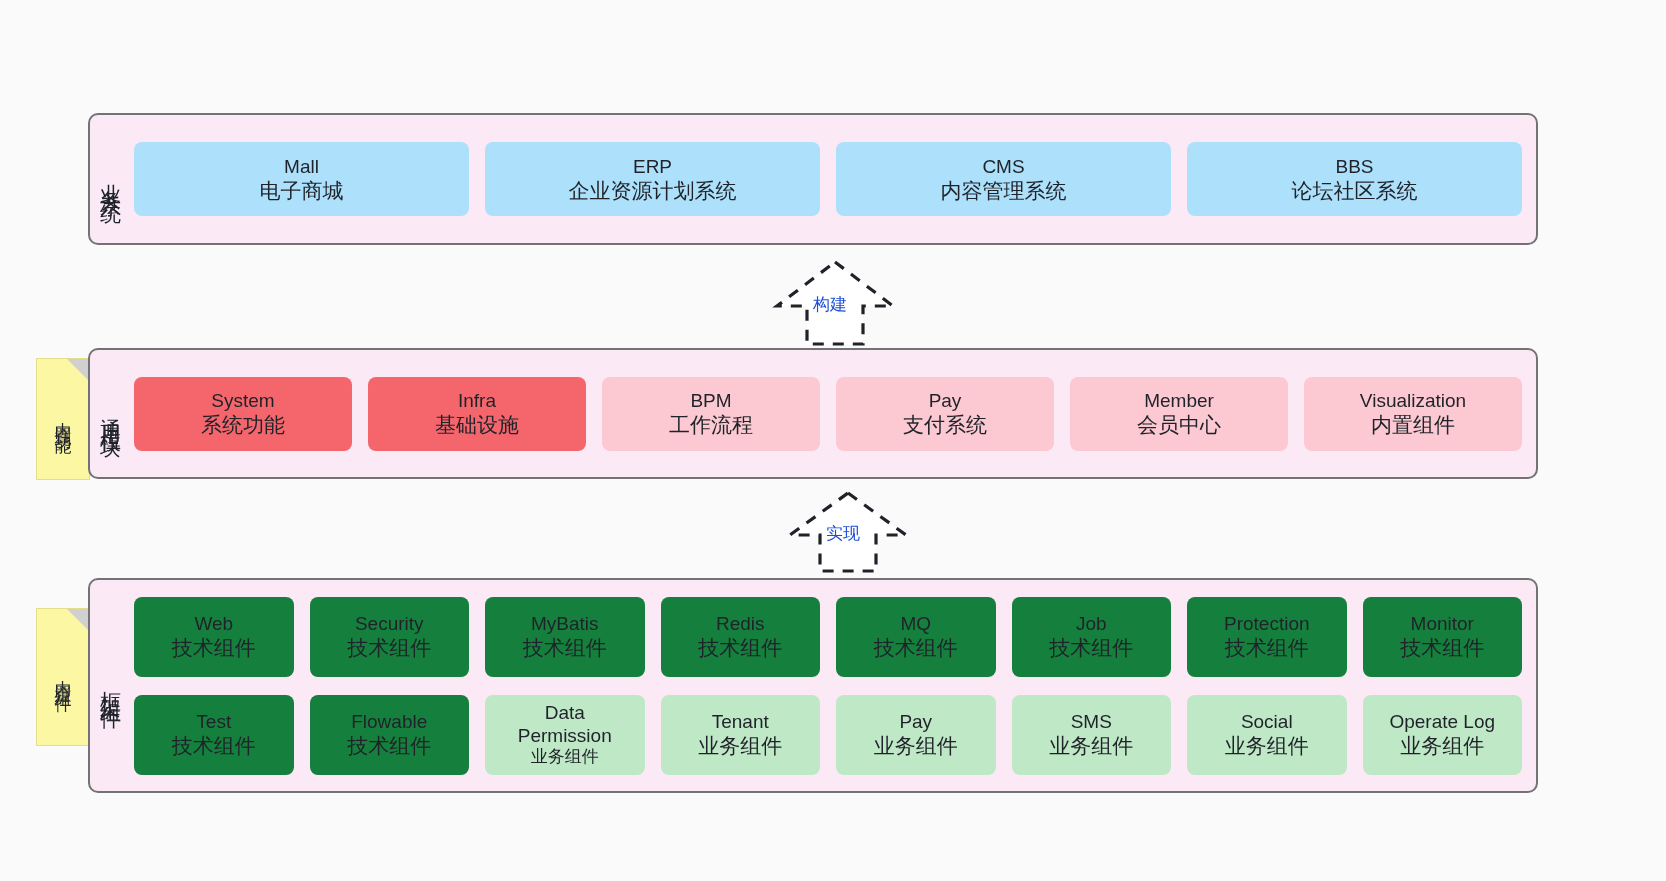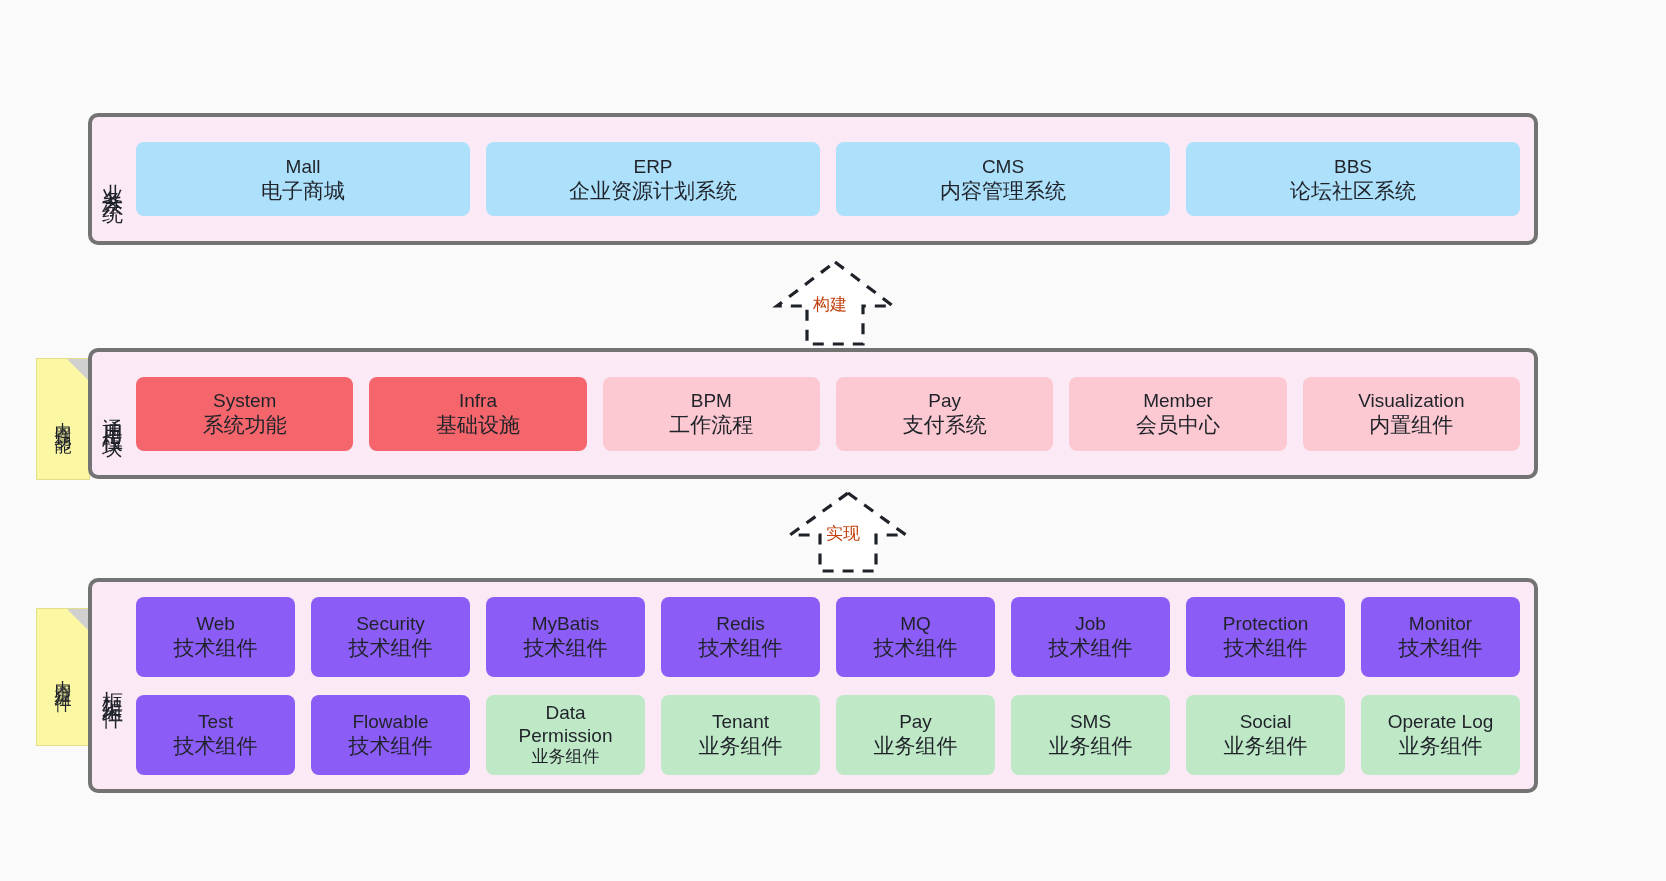--- a/index.html
+++ b/index.html
@@ -17,21 +17,21 @@
     width: 1666px;
     height: 881px;
     background: #fafafa;
   }
 
   
   .layer {
     position: absolute;
     box-sizing: border-box;
     background: #fbeaf5;
-    border: 4px solid #737373;
+    border: 2px solid #737373;
     border-radius: 10px;
     display: flex;
     align-items: stretch;
   }
 
   
   .layer-title {
     flex: 0 0 auto;
     width: 42px;
     display: flex;
@@ -76,21 +76,21 @@
     box-sizing: border-box;
   }
   .cell .l1 { font-size: 19px; }
   .cell .l2 { font-size: 21px; }
   .cell .l3 { font-size: 17px; }
 
   
   .c-blue        { background: #ade0fb; }
   .c-red         { background: #f4666c; }
   .c-pink        { background: #fcc9d2; }
-  .c-green       { background: #8b5cf6; }
+  .c-green       { background: #15803d; }
   .c-green-light { background: #bfe8c7; }
 
   
   #layer-business  { left: 88px;  top: 113px; width: 1450px; height: 132px; }
   #layer-common    { left: 88px;  top: 348px; width: 1450px; height: 131px; }
   #layer-framework { left: 88px;  top: 578px; width: 1450px; height: 215px; }
 
   #layer-business  .row .cell { height: 74px; }
   #layer-common    .row .cell { height: 74px; }
   #layer-framework .row .cell { height: 80px; }
@@ -120,21 +120,21 @@
   }
   #note-common    { left: 36px; top: 358px; width: 54px; height: 122px; }
   #note-framework { left: 36px; top: 608px; width: 54px; height: 138px; }
 
   
   .arrow { position: absolute; }
   .arrow svg { display: block; overflow: visible; }
   .arrow-label {
     position: absolute;
     font-size: 17px;
-    color: #c2410c;
+    color: #1d4ed8;
     background: transparent;
     white-space: nowrap;
     line-height: 1;
   }
   #arrow-build { left: 755px; top: 258px; width: 160px; height: 90px; }
   #arrow-build .arrow-label { left: 58px; top: 38px; }
   #arrow-impl  { left: 768px; top: 489px; width: 160px; height: 86px; }
   #arrow-impl  .arrow-label { left: 58px; top: 36px; }
 </style>
 </head>

